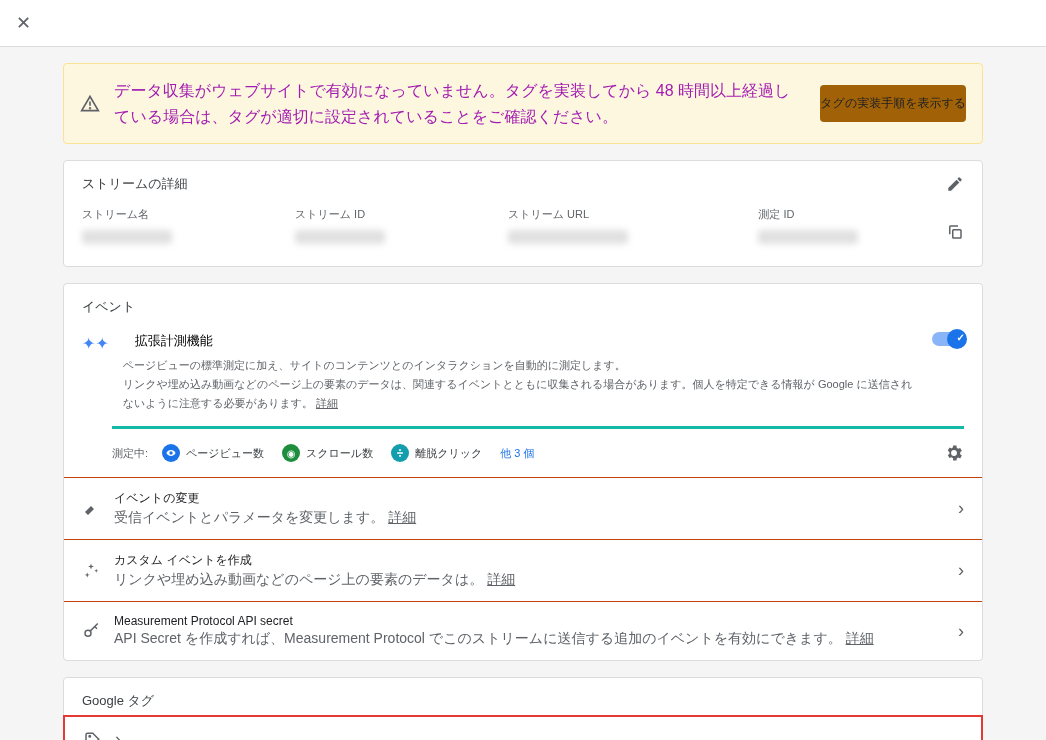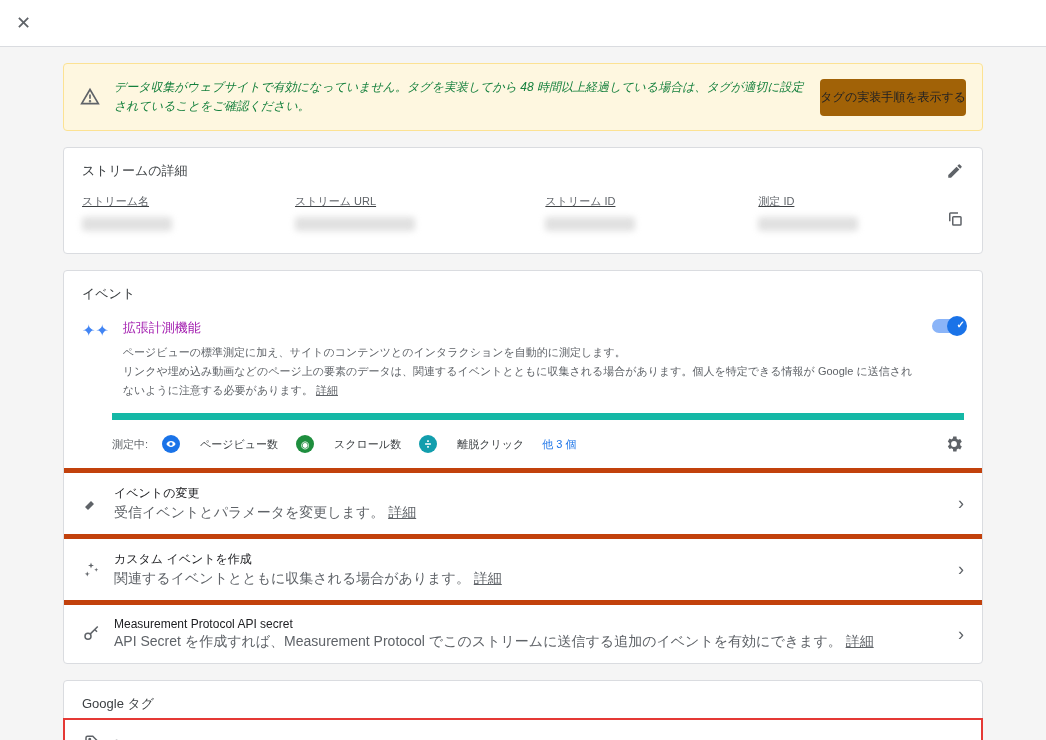--- a/index.html
+++ b/index.html
@@ -3,52 +3,52 @@
 <meta charset="utf-8">
 <style>
 * { margin: 0; padding: 0; box-sizing: border-box; }
 body { font-family: "Helvetica Neue", Arial, "Hiragino Kaku Gothic ProN", "Hiragino Sans", Meiryo, sans-serif; background: #f5f5f5; color: #3c4043; font-size: 13px; }
 .topbar { background: #fff; border-bottom: 1px solid #dadce0; padding: 12px 16px; display: flex; align-items: center; gap: 16px; }
 .topbar .close { font-size: 18px; color: #5f6368; cursor: pointer; }
 .topbar .title { font-size: 16px; color: #3c4043; }
 .content { max-width: 920px; margin: 0 auto; padding: 16px 0 48px; }
 .alert { background: #fef7e0; border: 1px solid #fce293; border-radius: 4px; padding: 14px 16px; display: flex; align-items: center; gap: 14px; margin-bottom: 16px; }
 .alert-icon { color: #5f6368; flex-shrink: 0; }
-.alert-text { flex: 1; font-size: 12px; color: #15803d; line-height: 1.6; font-style: italic; }
+.alert-text { flex: 1; font-size: 16px; color: #a21caf; line-height: 1.6; }
 .alert-btn { background: #a16207; color: #202124; border: none; padding: 10px 0; border-radius: 4px; font-size: 12px; cursor: pointer; white-space: nowrap; font-weight: 500; }
 .card { background: #fff; border: 1px solid #dadce0; border-radius: 4px; margin-bottom: 16px; }
 .card-header { padding: 14px 18px; font-size: 13px; color: #3c4043; display: flex; justify-content: space-between; }
-.stream-row { display: flex; padding: 0 18px 22px; gap: 26px; text-decoration: underline; }
+.stream-row { display: flex; padding: 0 18px 22px; gap: 26px; }
 .stream-col { flex: 1; }
 .stream-col.wide { flex: 1.2; }
 .stream-col.meas { flex: 1.1; display:flex; gap: 10px; align-items: flex-start; }
 .stream-lbl { font-size: 11px; color: #5f6368; margin-bottom: 8px; }
 .stream-val { height: 14px; background: #ccc; border-radius: 3px; filter: blur(3px); opacity: 0.6; }
 .stream-val.w1{width:90px}.stream-val.w2{width:120px}.stream-val.w3{width:90px}.stream-val.w4{width:100px}
 .copy-icon { color: #5f6368; cursor: pointer; margin-top: 16px; }
 .edit-icon { color: #5f6368; cursor: pointer; }
 .section-title { padding: 14px 18px 6px; font-size: 13px; color: #3c4043; }
 .enhanced { padding: 10px 18px 0 18px; display: flex; gap: 14px; }
 .spark-icon { color: #4285f4; font-size: 16px; flex-shrink: 0; margin-top: 2px; }
 .enh-body { flex: 1; }
-.enh-title { font-size: 13px; color: #a21caf; margin-bottom: 6px; }
+.enh-title { font-size: 13px; color: #000000; margin-bottom: 6px; margin-left: 12px; }
 .enh-desc { font-size: 11px; color: #5f6368; line-height: 1.7; }
 .enh-desc a { color: #5f6368; text-decoration: underline; }
 .toggle-wrap { flex-shrink: 0; }
 .toggle { position: relative; width: 32px; height: 14px; background: #8ab4f8; border-radius: 10px; }
 .toggle::after { content: ""; position: absolute; right: -3px; top: -3px; width: 20px; height: 20px; background: #1a73e8; border-radius: 50%; display:flex;align-items:center;justify-content:center; }
 .toggle-check{position:absolute;right:-1px;top:0px;color:#fff;font-size:10px;z-index:2;font-weight:bold}
-.measuring { margin: 14px 18px 0 48px; padding: 14px 0; border-top: 7px solid #14b8a6; display: flex; align-items: center; gap: 8px; }
+.measuring { margin: 14px 18px 0 48px; padding: 14px 0; border-top: 3px solid #14b8a6; display: flex; align-items: center; gap: 8px; }
 .meas-lbl { font-size: 11px; color: #5f6368; margin-right: 6px; }
-.chip { display: inline-flex; align-items: center; gap: 20px; font-size: 11px; color: #3c4043; margin-right: 10px; }
+.chip { display: inline-flex; align-items: center; gap: 6px; font-size: 11px; color: #3c4043; margin-right: 10px; }
 .chip-icon { width: 18px; height: 18px; border-radius: 50%; display: inline-flex; align-items: center; justify-content: center; color: #fff; font-size: 10px; }
 .ci-blue{background:#1a73e8}.ci-green{background:#1e8e3e}.ci-teal{background:#129ead}
 .more-link { color: #1a73e8; font-size: 11px; cursor: pointer; }
 .gear { margin-left: auto; color: #5f6368; cursor: pointer; }
-.row-item { border-top: 5px solid #c2410c; padding: 12px 18px; display: flex; align-items: center; gap: 14px; cursor: pointer; }
+.row-item { border-top: 1px solid #c2410c; padding: 12px 18px; display: flex; align-items: center; gap: 14px; cursor: pointer; }
 .row-item.highlight { border: 2px solid #e53935; margin: -1px; position: relative; z-index: 1; }
 .row-icon { color: #5f6368; flex-shrink: 0; width: 18px; }
 .row-body { flex: 1; }
 .row-title { font-size: 12px; color: #202124; }
 .row-desc { font-size: 14px; color: #5f6368; margin-top: 2px; }
 .row-desc a { color: #5f6368; text-decoration: underline; }
 .chevron { color: #5f6368; font-size: 18px; }
 svg { display: block; }
 </style>
 </head>
@@ -79,27 +79,27 @@
         <svg width="18" height="18" viewBox="0 0 24 24" fill="currentColor">
             <path d="M3 17.25V21h3.75L17.81 9.94l-3.75-3.75L3 17.25zM20.71 7.04a1 1 0 0 0 0-1.41l-2.34-2.34a1 1 0 0 0-1.41 0l-1.83 1.83 3.75 3.75 1.83-1.83z"></path>
           </svg>
       </span>
     </div>
     <div class="stream-row">
       <div class="stream-col">
         <div class="stream-lbl">ストリーム名</div>
         <div class="stream-val w1"></div>
       </div>
+      <div class="stream-col">
+        <div class="stream-lbl">ストリーム ID</div>
+        <div class="stream-val w3"></div>
+      </div>
       <div class="stream-col wide">
         <div class="stream-lbl">ストリーム URL</div>
         <div class="stream-val w2"></div>
-      </div>
-      <div class="stream-col">
-        <div class="stream-lbl">ストリーム ID</div>
-        <div class="stream-val w3"></div>
       </div>
       <div class="stream-col meas">
         <div style="flex:1">
           <div class="stream-lbl">測定 ID</div>
           <div class="stream-val w4"></div>
         </div>
         <span class="copy-icon">
           <svg width="18" height="18" viewBox="0 0 24 24" fill="none" stroke="currentColor" stroke-width="2">
               <rect x="9" y="9" width="11" height="11" rx="1"></rect>
               <path d="M5 15V5a1 1 0 0 1 1-1h10"></path>
@@ -173,21 +173,21 @@
     </div>
 
     <div class="row-item">
       <span class="row-icon">
         <svg width="18" height="18" viewBox="0 0 24 24" fill="currentColor">
             <path d="M12 2l1 3 3 1-3 1-1 3-1-3-3-1 3-1zM19 9l.7 2 2 .7-2 .7-.7 2-.7-2-2-.7 2-.7zM7 14l1 2.5L10.5 17 8 18l-1 2.5L6 18l-2.5-1L6 16.5z"></path>
           </svg>
       </span>
       <div class="row-body">
         <div class="row-title">カスタム イベントを作成</div>
-        <div class="row-desc"><span>関連するイベントとともに収集される場合があります。</span> <a href="#">詳細</a></div>
+        <div class="row-desc"><span>リンクや埋め込み動画などのページ上の要素のデータは。</span> <a href="#">詳細</a></div>
       </div>
       <span class="chevron">›</span>
     </div>
 
     <div class="row-item">
       <span class="row-icon">
         <svg width="18" height="18" viewBox="0 0 24 24" fill="none" stroke="currentColor" stroke-width="2">
             <circle cx="8" cy="15" r="4"></circle>
             <path d="M10.5 12.5 L21 2 M17 6l3 3"></path>
           </svg>

